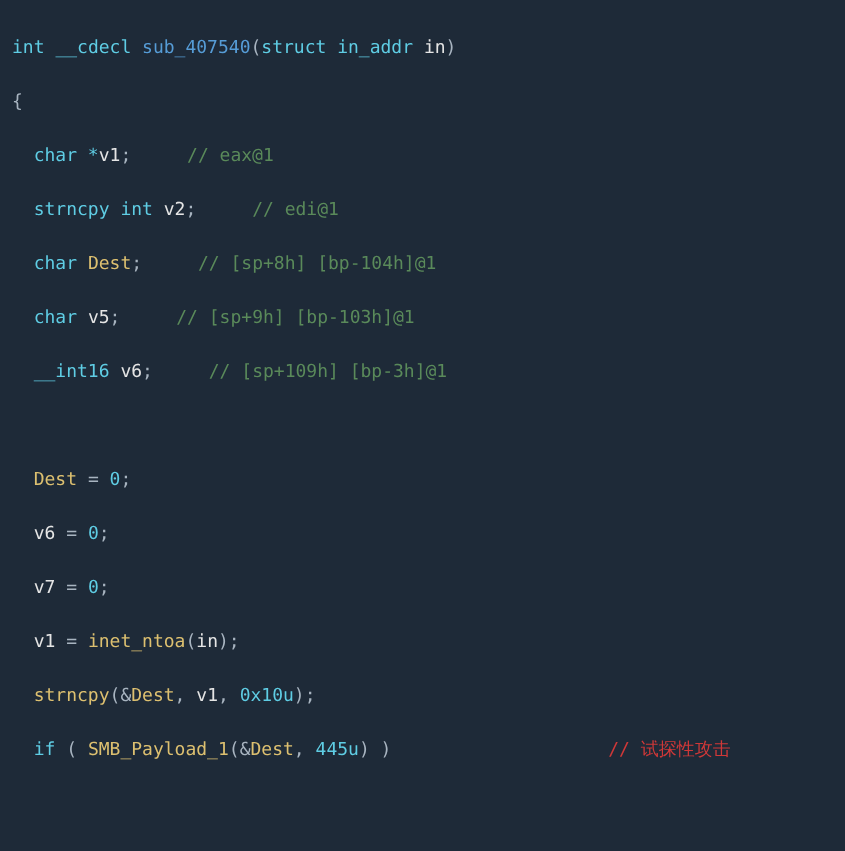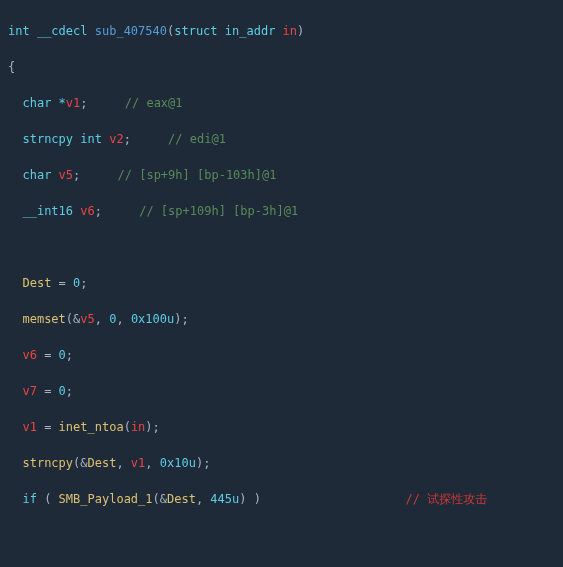--- a/index.html
+++ b/index.html
@@ -20,40 +20,40 @@
 .line {
   padding-left: 8px;
   height: 18px;
 }
 .t-type { color: #5fcde4; }
 .t-keyword { color: #5fcde4; }
 .t-func { color: #569cd6; }
 .t-comment { color: #5a8a5a; margin-left: 30px; }
 .t-number { color: #5fcde4; }
 .t-var { color: #ddc070; }
-.t-ident { color: #ef4444; }
+.t-ident { color: #e5e5e5; }
 .t-op { color: #a8b4c0; }
 .t-paren { color: #a8b4c0; }
 .t-call { color: #ddc070; }
 .t-chinese { color: #d03838; }
 .t-hex { color: #5fcde4; }
 </style>
 </head>
 <body>
 
 <div class="code-container">
 <div class="line"><span class="t-type">int</span> <span class="t-type">__cdecl</span> <span class="t-func">sub_407540</span><span class="t-paren">(</span><span class="t-type">struct in_addr</span> <span class="t-ident">in</span><span class="t-paren">)</span></div>
 <div class="line"><span class="t-paren">{</span></div>
 <div class="line">  <span class="t-type">char *</span><span class="t-ident">v1</span><span class="t-op">;</span> <span class="t-comment">// eax@1</span></div>
 <div class="line">  <span class="t-type">strncpy int</span> <span class="t-ident">v2</span><span class="t-op">;</span> <span class="t-comment">// edi@1</span></div>
+<div class="line">  <span class="t-type">char</span> <span class="t-var">Dest</span><span class="t-op">;</span> <span class="t-comment">// [sp+8h] [bp-104h]@1</span></div>
 <div class="line">  <span class="t-type">char</span> <span class="t-ident">v5</span><span class="t-op">;</span> <span class="t-comment">// [sp+9h] [bp-103h]@1</span></div>
 <div class="line">  <span class="t-type">__int16</span> <span class="t-ident">v6</span><span class="t-op">;</span> <span class="t-comment">// [sp+109h] [bp-3h]@1</span></div>
 <div class="line"></div>
 <div class="line">  <span class="t-var">Dest</span> <span class="t-op">=</span> <span class="t-number">0</span><span class="t-op">;</span></div>
-<div class="line">  <span class="t-call">memset</span><span class="t-paren">(&amp;</span><span class="t-ident">v5</span><span class="t-op">,</span> <span class="t-number">0</span><span class="t-op">,</span> <span class="t-hex">0x100u</span><span class="t-paren">);</span></div>
 <div class="line">  <span class="t-ident">v6</span> <span class="t-op">=</span> <span class="t-number">0</span><span class="t-op">;</span></div>
 <div class="line">  <span class="t-ident">v7</span> <span class="t-op">=</span> <span class="t-number">0</span><span class="t-op">;</span></div>
 <div class="line">  <span class="t-ident">v1</span> <span class="t-op">=</span> <span class="t-call">inet_ntoa</span><span class="t-paren">(</span><span class="t-ident">in</span><span class="t-paren">);</span></div>
 <div class="line">  <span class="t-call">strncpy</span><span class="t-paren">(&amp;</span><span class="t-var">Dest</span><span class="t-op">,</span> <span class="t-ident">v1</span><span class="t-op">,</span> <span class="t-hex">0x10u</span><span class="t-paren">);</span></div>
 <div class="line">  <span class="t-keyword">if</span> <span class="t-paren">(</span> <span class="t-call">SMB_Payload_1</span><span class="t-paren">(&amp;</span><span class="t-var">Dest</span><span class="t-op">,</span> <span class="t-number">445u</span><span class="t-paren">) )</span>                    <span class="t-chinese">// 试探性攻击</span></div>
 
 
 
 
 

